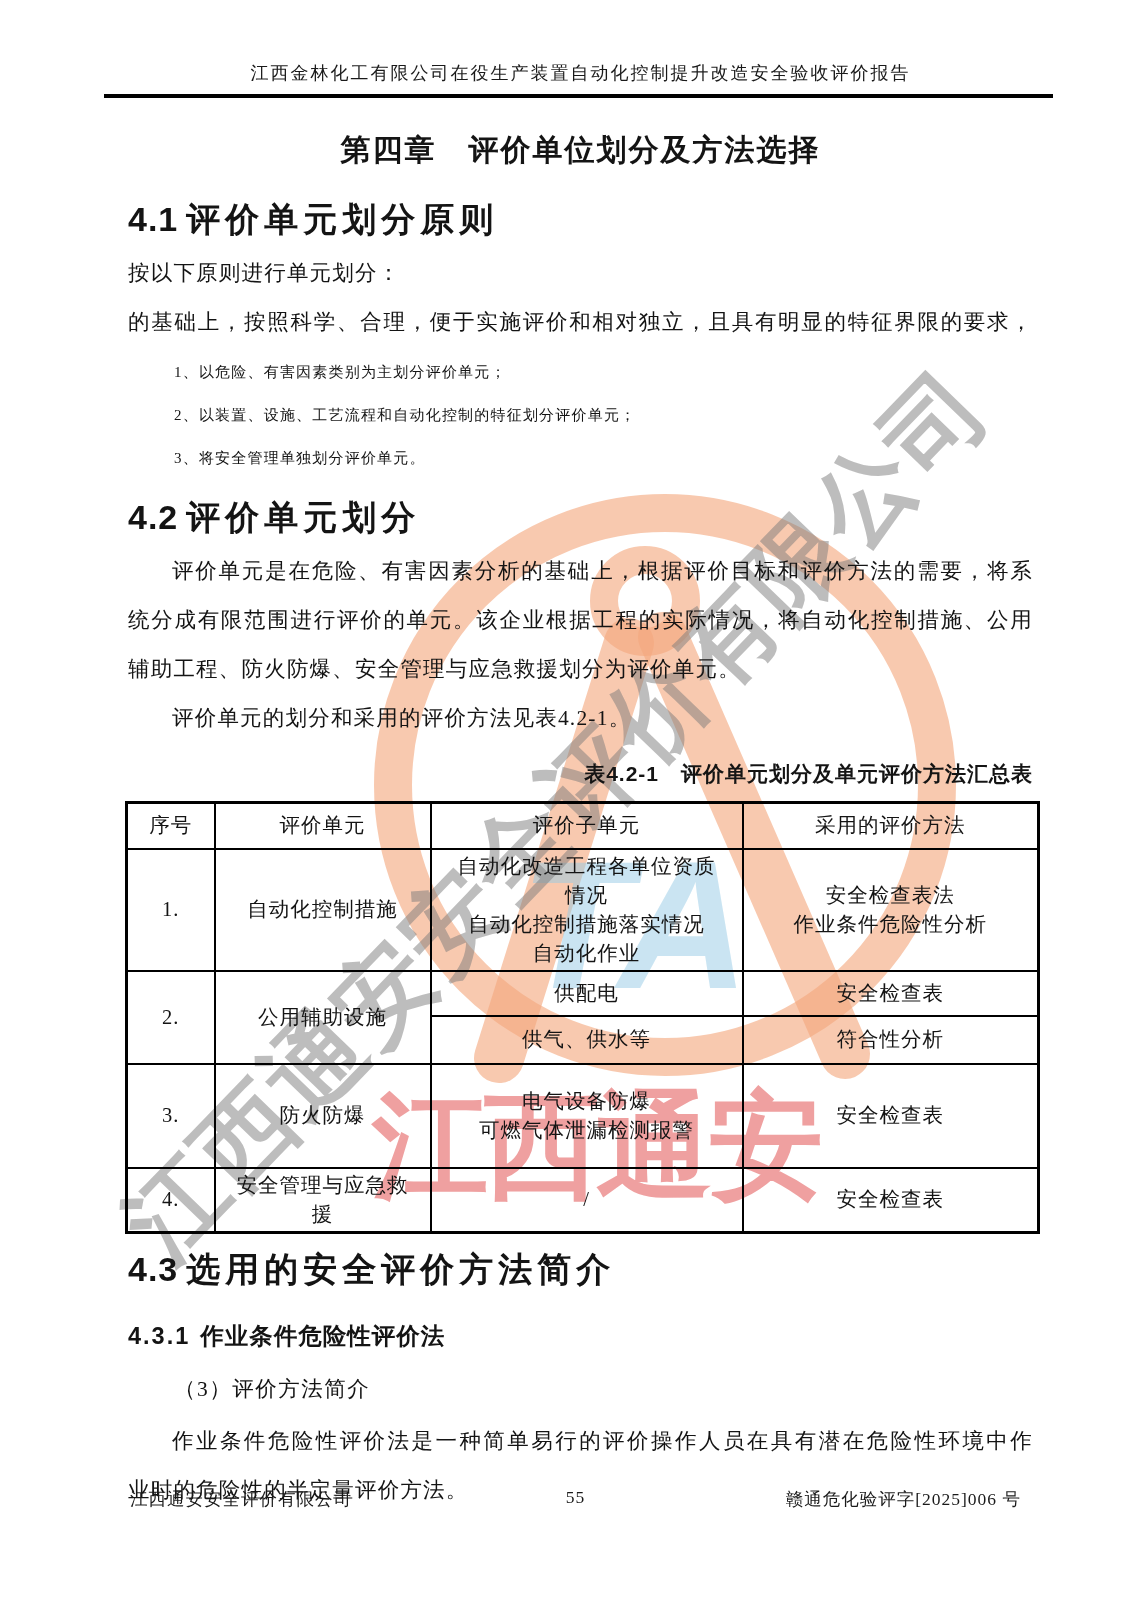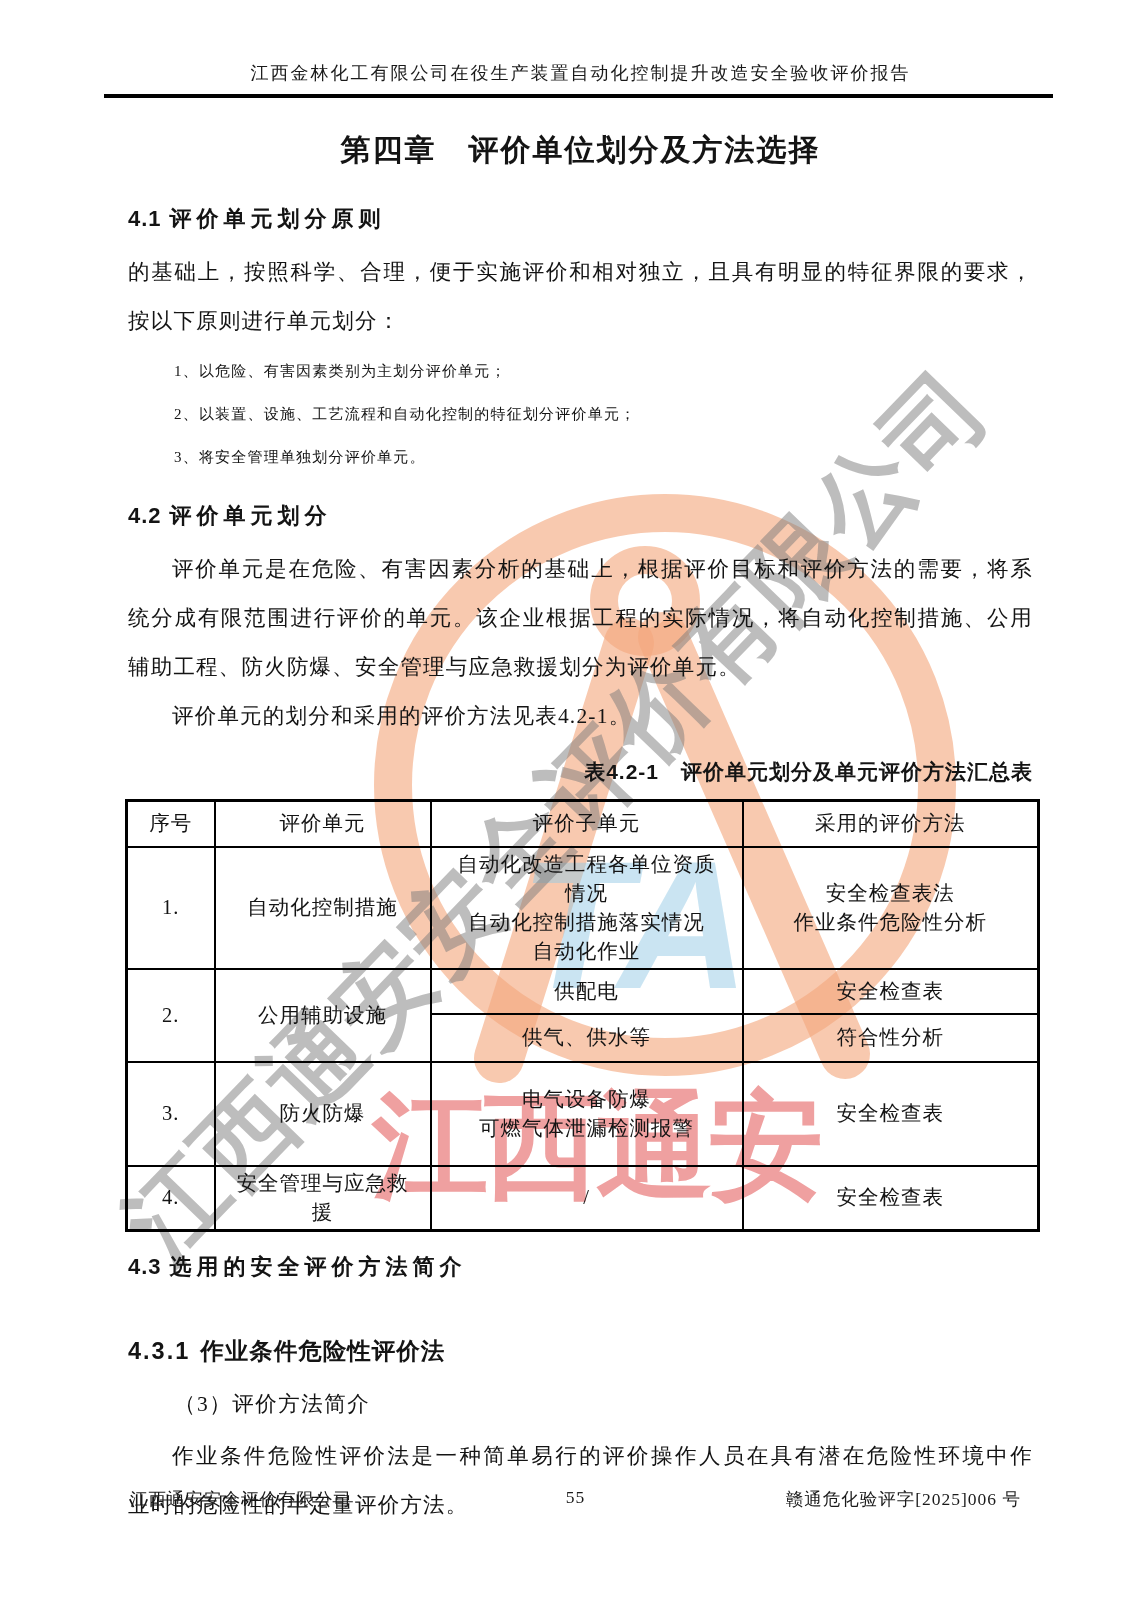--- a/index.html
+++ b/index.html
@@ -19,21 +19,21 @@
     text-align:center;font-size:18px;letter-spacing:2px;line-height:26px;color:#1a1a1a;
   }
   .header-rule{height:0;border-bottom:4px solid #000;margin:8px -20px 0 -24px;}
 
   .chapter-title{
     text-align:center;font-family:"Liberation Sans","DejaVu Sans",sans-serif;
     font-weight:bold;font-size:30px;letter-spacing:2px;margin-top:32px;line-height:40px;
   }
 
   .kai-heading{
-    font-weight:bold;font-size:22px;letter-spacing:5px;line-height:38px;margin-top:30px;
+    font-weight:bold;font-size:34px;letter-spacing:5px;line-height:38px;margin-top:30px;
   }
   .kai-heading .sec-num{font-family:"Liberation Sans","DejaVu Sans",sans-serif;letter-spacing:1px;margin-right:8px;}
 
   .para{margin-top:10px;}
   .line{font-size:21.5px;line-height:49px;letter-spacing:1.2px;white-space:nowrap;}
   .line.fill{white-space:normal;text-align:justify;text-align-last:justify;}
   .line.indent{padding-left:44px;}
   .list-block{margin-top:4px;}
   .list-item{font-size:15px;line-height:43px;letter-spacing:1.2px;padding-left:46px;}
 
@@ -51,21 +51,21 @@
     overflow:hidden;
   }
   tr.h-row{height:46px;}
   tr.r-tall{height:104px;}
   tr.r-mid{height:45px;}
   tr.r-mid2{height:48px;}
   tr.r-short{height:42px;}
 
   .sub-heading{
     font-family:"Liberation Sans","DejaVu Sans",sans-serif;font-weight:bold;
-    font-size:23.5px;letter-spacing:1px;margin-top:48px;line-height:34px;
+    font-size:23.5px;letter-spacing:1px;margin-top:30px;line-height:34px;
   }
   .sub-heading .sec-num{margin-right:10px;letter-spacing:2px;}
   .list-label{font-size:21.5px;letter-spacing:1.5px;padding-left:46px;margin-top:18px;line-height:36px;}
 
   .footer{
     position:absolute;left:130px;right:108px;top:1487px;z-index:2;
     display:flex;justify-content:space-between;align-items:baseline;
     font-size:17.5px;letter-spacing:1px;color:#1a1a1a;
   }
   .footer .pgnum{position:absolute;left:50%;transform:translateX(-50%);}
@@ -98,22 +98,22 @@
 
     <div class="chapter-title">
       <span>第四章</span>　<span>评价单位划分及方法选择</span>
     </div>
 
     <div class="kai-heading">
       <span class="sec-num">4.1</span><span>评价单元划分原则</span>
     </div>
 
     <div class="para">
+      <div class="line">按以下原则进行单元划分：</div>
       <div class="line fill">的基础上，按照科学、合理，便于实施评价和相对独立，且具有明显的特征界限的要求，</div>
-      <div class="line">按以下原则进行单元划分：</div>
     </div>
 
     <div class="list-block">
       <div class="list-item">1、以危险、有害因素类别为主划分评价单元；</div>
       <div class="list-item">2、以装置、设施、工艺流程和自动化控制的特征划分评价单元；</div>
       <div class="list-item">3、将安全管理单独划分评价单元。</div>
     </div>
 
     <div class="kai-heading" style="margin-top:18px;">
       <span class="sec-num">4.2</span><span>评价单元划分</span>

